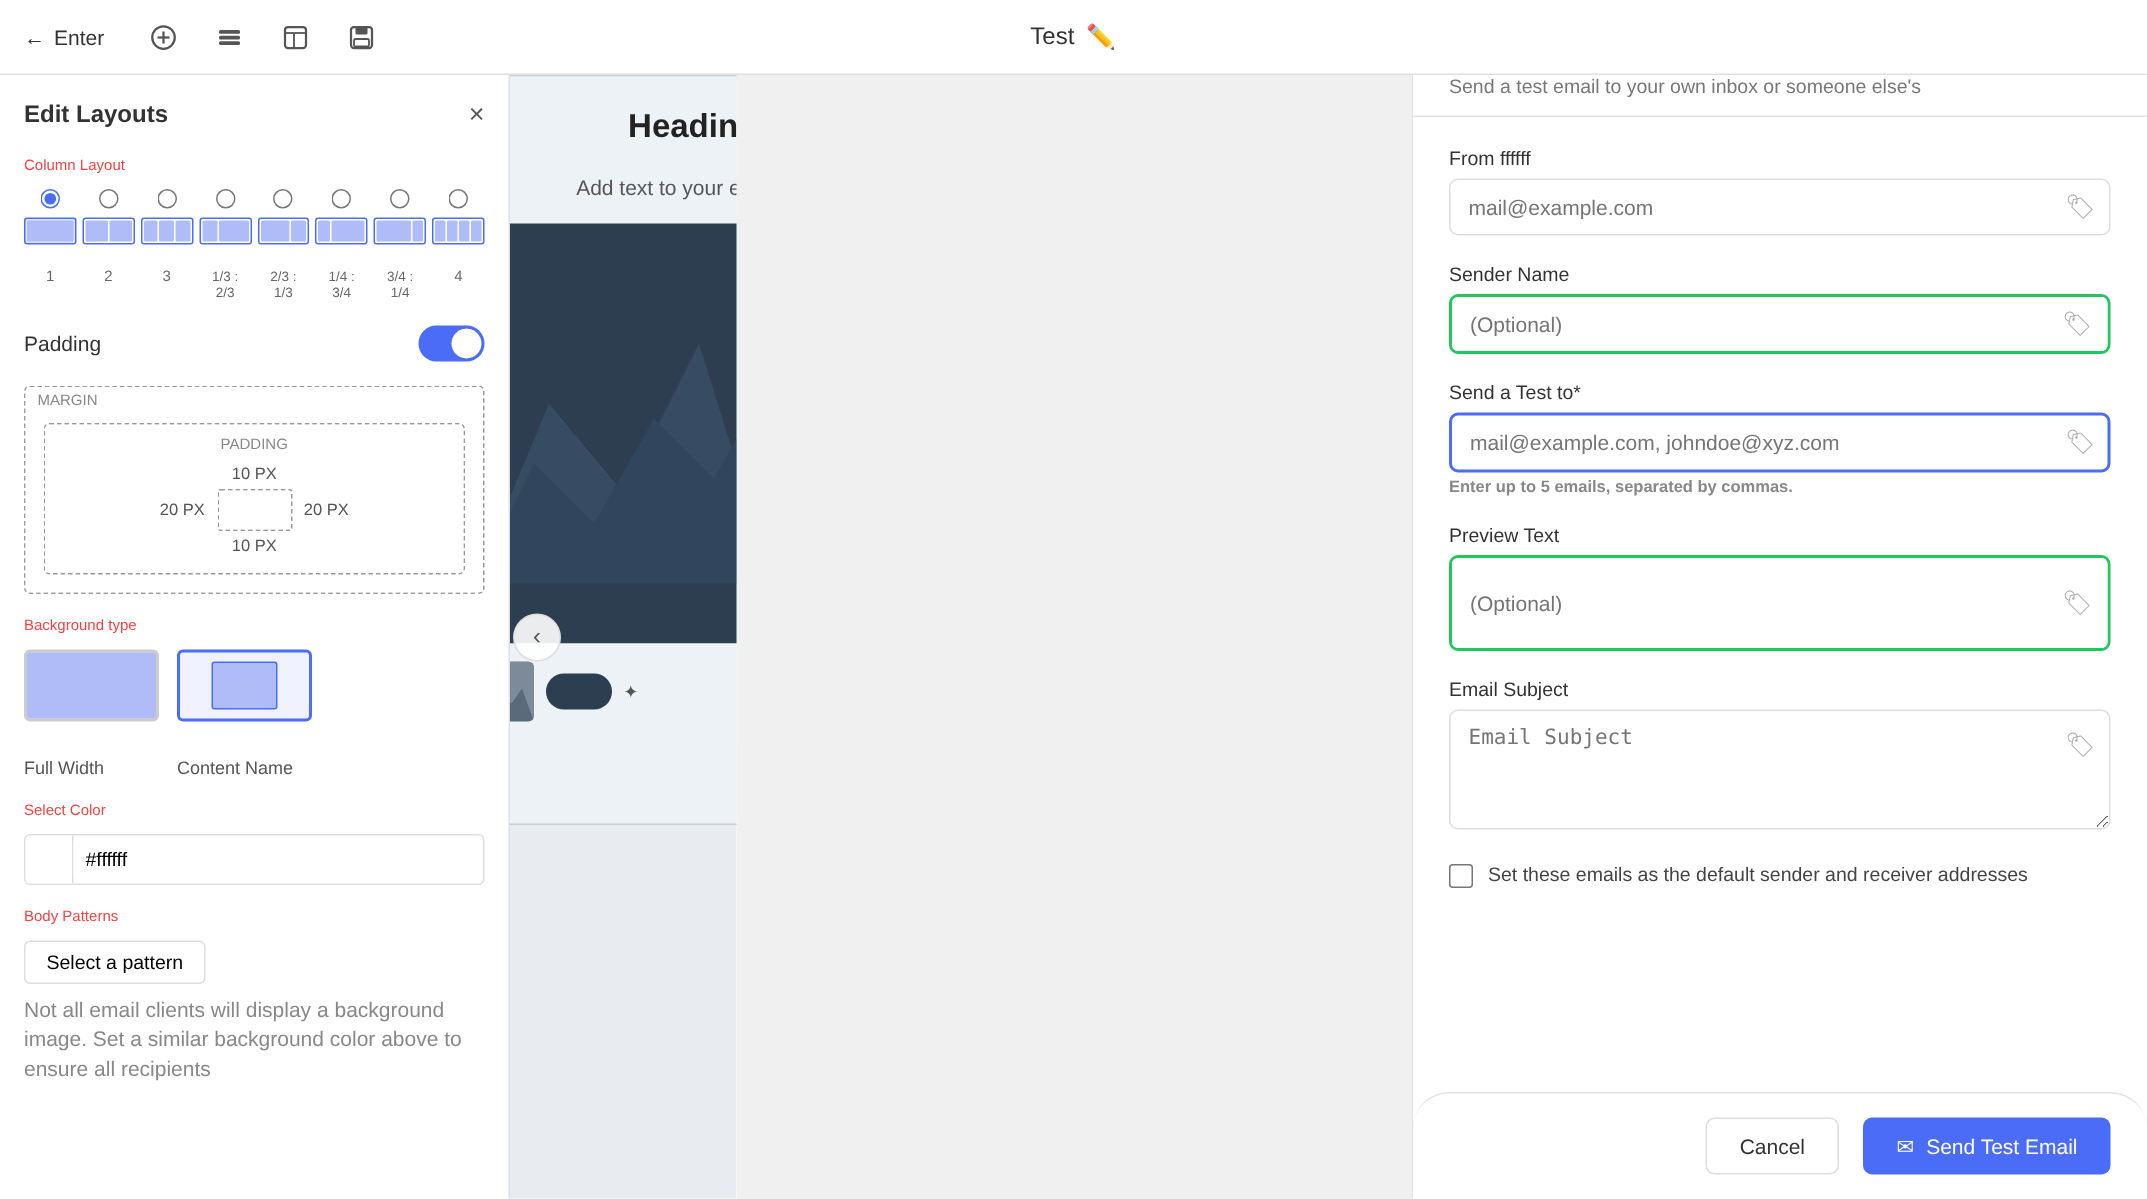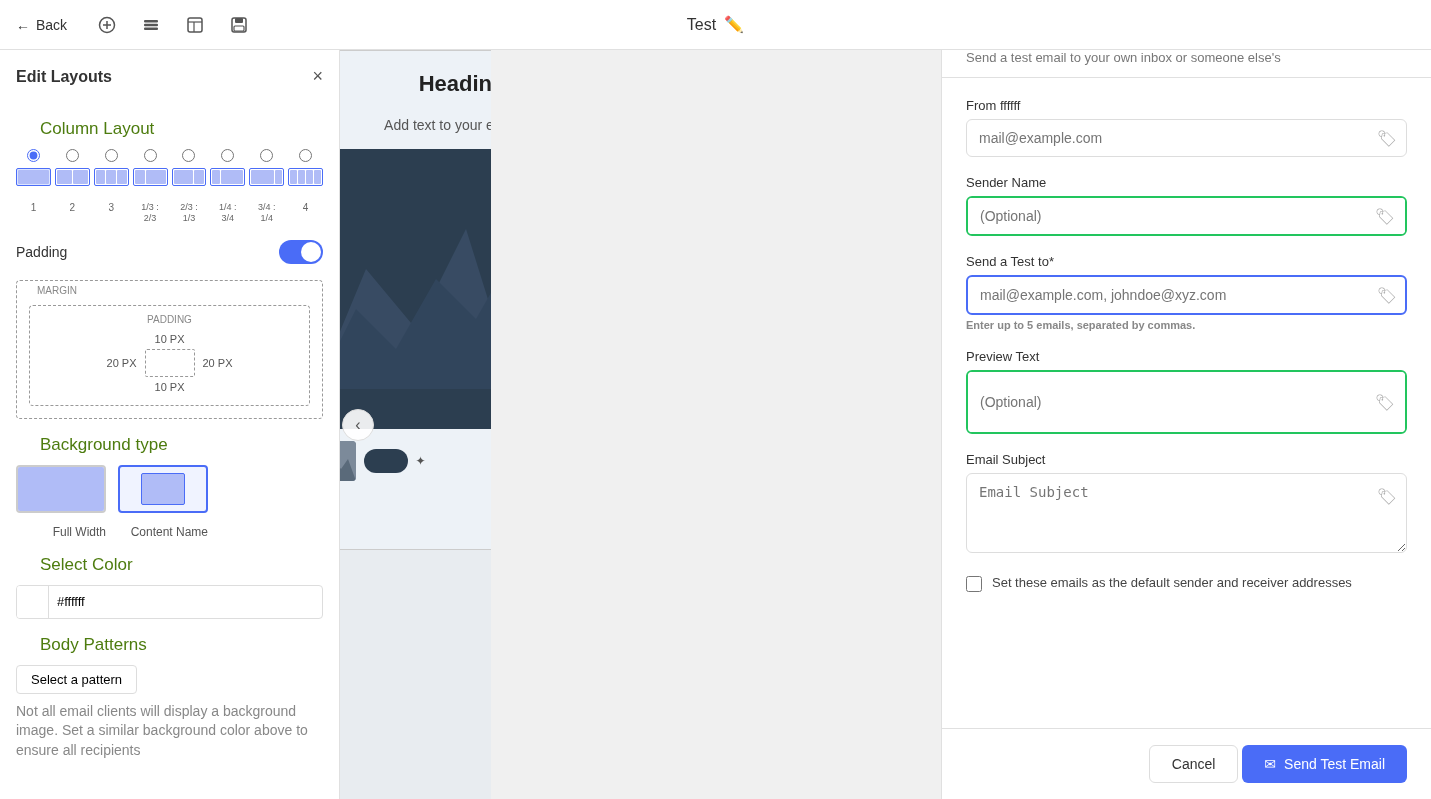--- a/index.html
+++ b/index.html
@@ -15,49 +15,49 @@
     .nav-title { position: absolute; left: 50%; transform: translateX(-50%); font-size: 16px; font-weight: 500; display: flex; align-items: center; gap: 8px; }
     .edit-icon { color: #888; cursor: pointer; font-size: 16px; }
     .nav-tools { display: flex; gap: 12px; align-items: center; margin-left: 8px; }
     .nav-tool { width: 32px; height: 32px; display: flex; align-items: center; justify-content: center; cursor: pointer; color: #555; border-radius: 4px; }
 
     
     .left-panel {
       position: fixed; top: 50px; left: 0; bottom: 0; width: 340px;
       background: #fff; border-right: 1px solid #e0e0e0; overflow-y: auto; padding: 16px;
     }
-    .panel-header { display: flex; align-items: center; justify-content: space-between; margin-bottom: 32px; }
+    .panel-header { display: flex; align-items: center; justify-content: space-between; margin-bottom: 18px; }
     .panel-title { font-size: 16px; font-weight: 600; }
     .close-btn { background: none; border: none; cursor: pointer; font-size: 18px; color: #555; }
 
     
-    .section-label { font-size: 17px; font-weight: 500; color: #4d7c0f; margin-bottom: 10px; margin-left: 24px; }
+    .section-label { font-size: 10px; font-weight: 500; color: #ef4444; margin-bottom: 10px; }
 
     
     .toggle-row { display: flex; align-items: center; justify-content: space-between; margin-bottom: 16px; }
     .toggle-label { font-size: 14px; }
     .toggle-switch { width: 44px; height: 24px; background: #4a6cf7; border-radius: 12px; position: relative; cursor: pointer; }
     .toggle-switch::after { content: ''; position: absolute; top: 2px; right: 2px; width: 20px; height: 20px; background: #fff; border-radius: 50%; }
 
     
     .margin-box {
       border: 1px dashed #999; border-radius: 4px; padding: 12px; margin-bottom: 16px; position: relative;
     }
-    .margin-label { font-size: 10px; color: #888; text-transform: uppercase; position: absolute; top: 4px; left: 20px; }
+    .margin-label { font-size: 10px; color: #888; text-transform: uppercase; position: absolute; top: 4px; left: 8px; }
     .padding-box { border: 1px dashed #999; border-radius: 4px; padding: 8px; display: flex; flex-direction: column; align-items: center; gap: 4px; }
     .padding-label { font-size: 10px; color: #888; text-transform: uppercase; }
     .padding-horiz { display: flex; align-items: center; gap: 8px; }
     .px-value { font-size: 11px; color: #555; }
     .padding-inner { width: 50px; height: 28px; border: 1px dashed #999; border-radius: 2px; background: #fff; }
     .padding-top-val { font-size: 11px; color: #555; margin-top: 4px; }
     .padding-bottom-val { font-size: 11px; color: #555; margin-bottom: 4px; }
 
     
     .bg-type-row { display: flex; gap: 12px; margin-bottom: 16px; }
-    .bg-option { display: flex; flex-direction: column; align-items: flex-end; gap: 12px; cursor: pointer; }
+    .bg-option { display: flex; flex-direction: column; align-items: flex-start; gap: 24px; cursor: pointer; }
     .bg-box { width: 90px; height: 48px; border: 2px solid #ccc; border-radius: 4px; display: flex; align-items: center; justify-content: center; background: #e8edff; }
     .bg-box.active { border-color: #4a6cf7; background: #f0f3ff; }
     .bg-box-inner { width: 44px; height: 32px; background: #b0bcf7; border-radius: 2px; border: 1.5px solid #4a6cf7; }
     .bg-label { font-size: 12px; color: #555; }
 
     
     .color-row { margin-bottom: 16px; }
     .color-input-wrap { display: flex; align-items: center; border: 1px solid #ddd; border-radius: 4px; overflow: hidden; }
     .color-swatch { width: 32px; height: 32px; background: #fff; border-right: 1px solid #ddd; cursor: pointer; }
     .color-text { flex: 1; padding: 4px 8px; font-size: 13px; border: none; outline: none; }
@@ -103,38 +103,38 @@
     }
     .input-wrap { position: relative; }
     .input-icon { position: absolute; right: 10px; top: 50%; transform: translateY(-50%); color: #aaa; font-size: 16px; pointer-events: none; }
     .field-textarea { width: 100%; padding: 10px 36px 10px 12px; border: 1px solid #ddd; border-radius: 6px; font-size: 14px; color: #333; outline: none; background: #fff; resize: vertical; min-height: 80px; }
     .field-hint { font-size: 11px; color: #888; margin-top: 4px; font-weight: bold; }
     .field-focus-wrap { border: 2px solid #22c55e; border-radius: 6px; }
     .field-focus-wrap .field-input { border: none; border-radius: 4px; }
     .checkbox-row { display: flex; align-items: flex-start; gap: 10px; margin-bottom: 20px; }
     .checkbox-row input[type="checkbox"] { margin-top: 2px; width: 16px; height: 16px; cursor: pointer; }
     .checkbox-label { font-size: 13px; color: #444; line-height: 1.4; }
-    .right-footer { padding: 16px 24px; border-top: 1px solid #e0e0e0; display: flex; justify-content: flex-end; gap: 4px; }
+    .right-footer { padding: 16px 24px; border-top: 1px solid #e0e0e0; display: flex; justify-content: flex-end; gap: 16px; border-radius: 24px; }
     .btn-cancel { padding: 10px 22px; border: 1px solid #ddd; border-radius: 6px; background: #fff; cursor: pointer; font-size: 14px; color: #333; }
     .btn-send { padding: 10px 22px; border: none; border-radius: 6px; background: #4a6cf7; cursor: pointer; font-size: 14px; color: #fff; display: flex; align-items: center; gap: 8px; }
 
     .layout-row-radios { display: grid; grid-template-columns: repeat(8, 1fr); gap: 4px; margin-bottom: 6px; }
     .layout-col-boxes { display: grid; grid-template-columns: repeat(8, 1fr); gap: 4px; margin-bottom: 16px; }
     .layout-col-box { display: flex; height: 18px; border: 1.5px solid #4a6cf7; border-radius: 2px; padding: 1px; gap: 1px; cursor: pointer; }
     .layout-col-box.active { background: #dde5ff; }
     .layout-col-box-seg { background: #b0bcf7; flex: 1; border-radius: 1px; }
     .col-label-row { display: grid; grid-template-columns: repeat(8, 1fr); gap: 4px; margin-bottom: 16px; }
   </style>
 </head>
 <body>
 
 <div class="top-nav">
   <button class="back-btn">
     <span>←</span>
-    <span>Back</span>
+    <span>Enter</span>
   </button>
   <div class="nav-tools">
     <div class="nav-tool">
       <svg width="18" height="18" viewBox="0 0 18 18" fill="none">
           <circle cx="9" cy="9" r="7.5" stroke="#555" stroke-width="1.5"></circle>
           <line x1="9" y1="5" x2="9" y2="13" stroke="#555" stroke-width="1.5"></line>
           <line x1="5" y1="9" x2="13" y2="9" stroke="#555" stroke-width="1.5"></line>
         </svg>
     </div>
     <div class="nav-tool">

